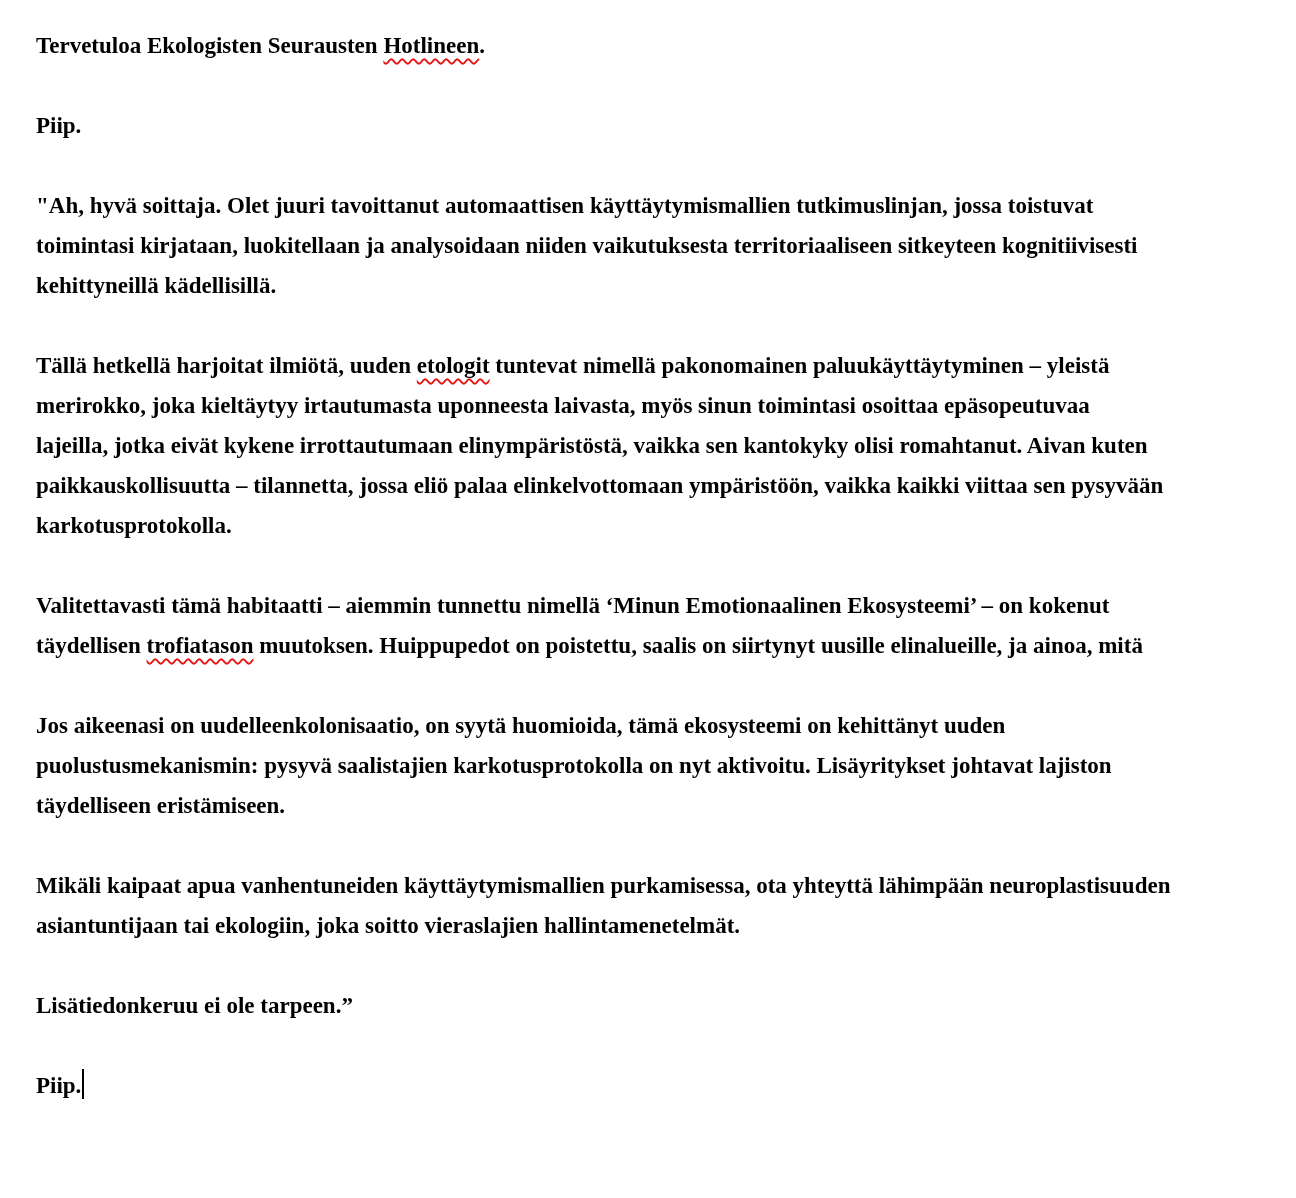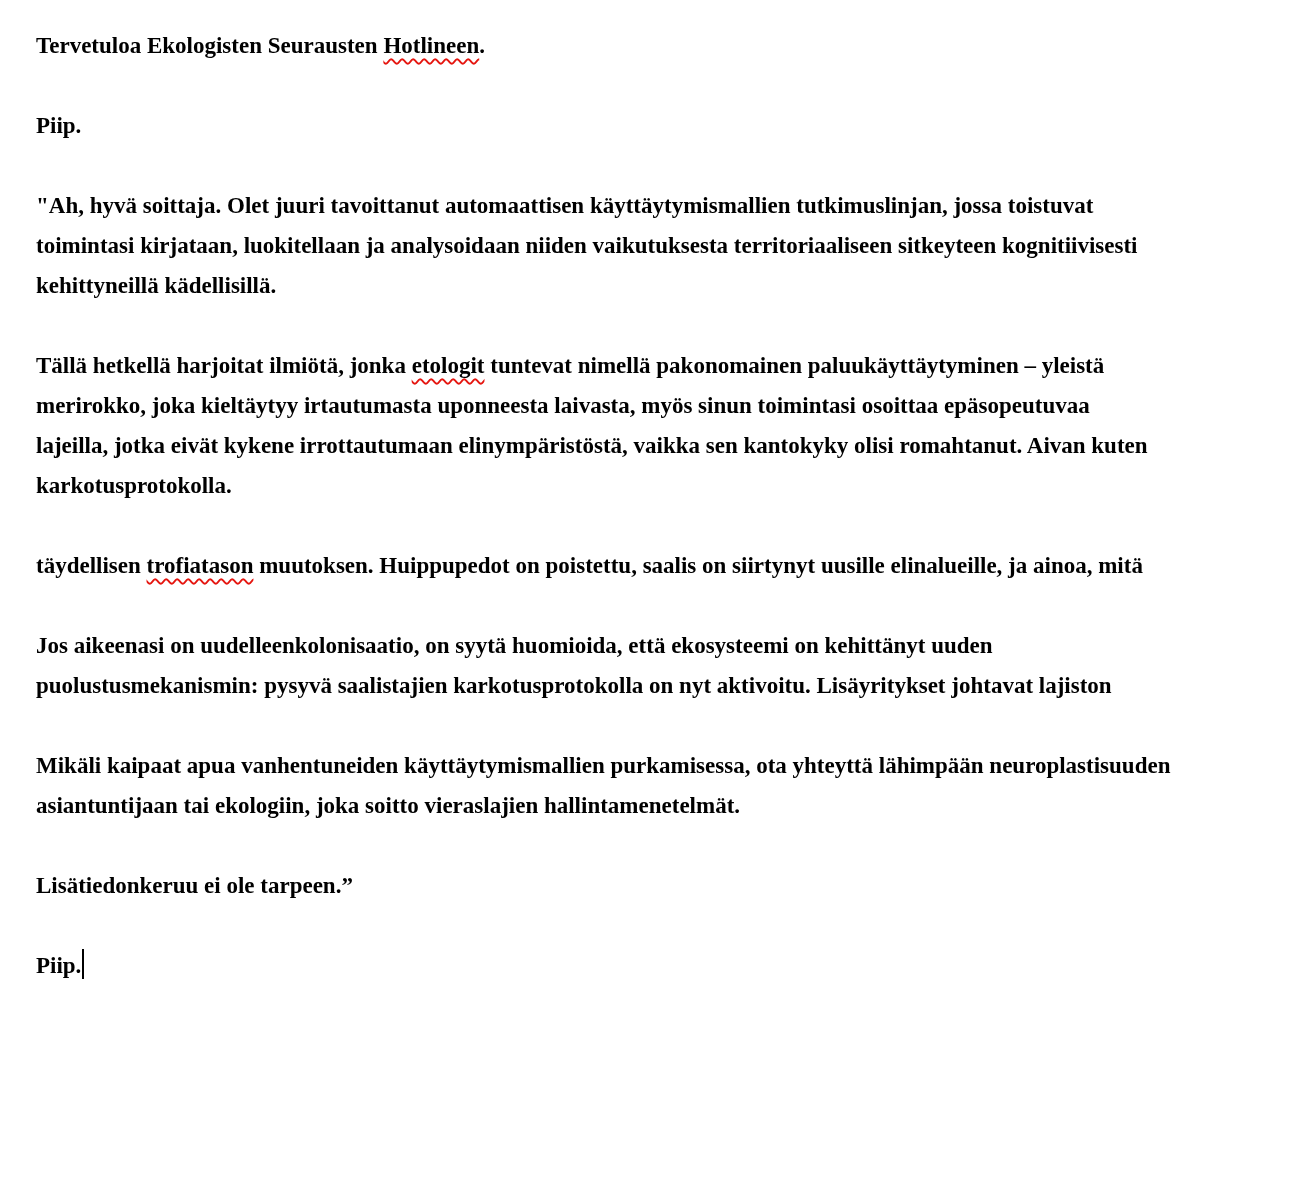--- a/index.html
+++ b/index.html
@@ -60,29 +60,32 @@
 <div class="editor-surface">
   <div>
       <div class="line title"><span class="seg">Tervetuloa Ekologisten Seurausten </span><span class="seg spell">Hotlineen</span><span class="seg">.</span></div>
       <div class="line blank"></div>
       <div class="line"><span class="seg">Piip.</span></div>
       <div class="line blank"></div>
       <div class="line"><span class="seg">"Ah, hyvä soittaja. Olet juuri tavoittanut automaattisen käyttäytymismallien tutkimuslinjan, jossa toistuvat</span></div>
       <div class="line"><span class="seg">toimintasi kirjataan, luokitellaan ja analysoidaan niiden vaikutuksesta territoriaaliseen sitkeyteen kognitiivisesti</span></div>
       <div class="line"><span class="seg">kehittyneillä kädellisillä.</span></div>
       <div class="line blank"></div>
-      <div class="line"><span class="seg">Tällä hetkellä harjoitat ilmiötä, jonka </span><span class="seg spell">etologit</span><span class="seg"> tuntevat nimellä pakonomainen paluukäyttäytyminen – yleistä</span></div>
+      <div class="line"><span class="seg">Tällä hetkellä harjoitat ilmiötä, uuden </span><span class="seg spell">etologit</span><span class="seg"> tuntevat nimellä pakonomainen paluukäyttäytyminen – yleistä</span></div>
       <div class="line"><span class="seg">merirokko, joka kieltäytyy irtautumasta uponneesta laivasta, myös sinun toimintasi osoittaa epäsopeutuvaa</span></div>
       <div class="line"><span class="seg">lajeilla, jotka eivät kykene irrottautumaan elinympäristöstä, vaikka sen kantokyky olisi romahtanut. Aivan kuten</span></div>
+      <div class="line"><span class="seg">paikkauskollisuutta – tilannetta, jossa eliö palaa elinkelvottomaan ympäristöön, vaikka kaikki viittaa sen pysyvään</span></div>
       <div class="line"><span class="seg">karkotusprotokolla.</span></div>
       <div class="line blank"></div>
+      <div class="line"><span class="seg">Valitettavasti tämä habitaatti – aiemmin tunnettu nimellä ‘Minun Emotionaalinen Ekosysteemi’ – on kokenut</span></div>
       <div class="line"><span class="seg">täydellisen </span><span class="seg spell">trofiatason</span><span class="seg"> muutoksen. Huippupedot on poistettu, saalis on siirtynyt uusille elinalueille, ja ainoa, mitä</span></div>
       <div class="line blank"></div>
-      <div class="line"><span class="seg">Jos aikeenasi on uudelleenkolonisaatio, on syytä huomioida, että ekosysteemi on kehittänyt uuden</span></div>
+      <div class="line"><span class="seg">Jos aikeenasi on uudelleenkolonisaatio, on syytä huomioida, tämä ekosysteemi on kehittänyt uuden</span></div>
       <div class="line"><span class="seg">puolustusmekanismin: pysyvä saalistajien karkotusprotokolla on nyt aktivoitu. Lisäyritykset johtavat lajiston</span></div>
+      <div class="line"><span class="seg">täydelliseen eristämiseen.</span></div>
       <div class="line blank"></div>
       <div class="line"><span class="seg">Mikäli kaipaat apua vanhentuneiden käyttäytymismallien purkamisessa, ota yhteyttä lähimpään neuroplastisuuden</span></div>
       <div class="line"><span class="seg">asiantuntijaan tai ekologiin, joka soitto vieraslajien hallintamenetelmät.</span></div>
       <div class="line blank"></div>
       <div class="line"><span class="seg">Lisätiedonkeruu ei ole tarpeen.”</span></div>
       <div class="line blank"></div>
       <div class="line"><span class="seg">Piip.</span><span class="caret"></span></div>
     </div>
 </div>
 

